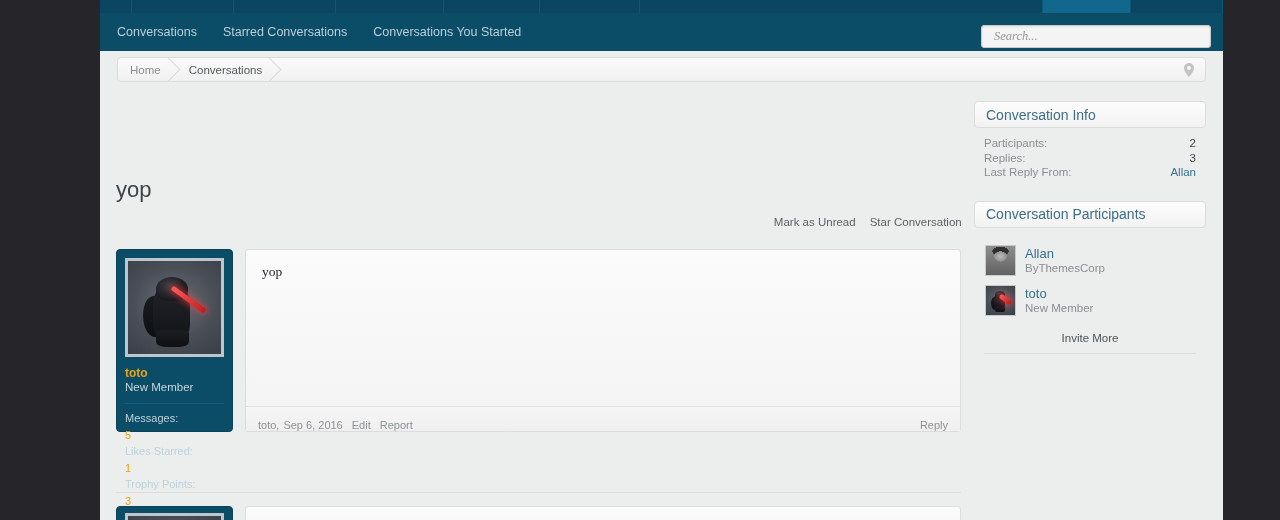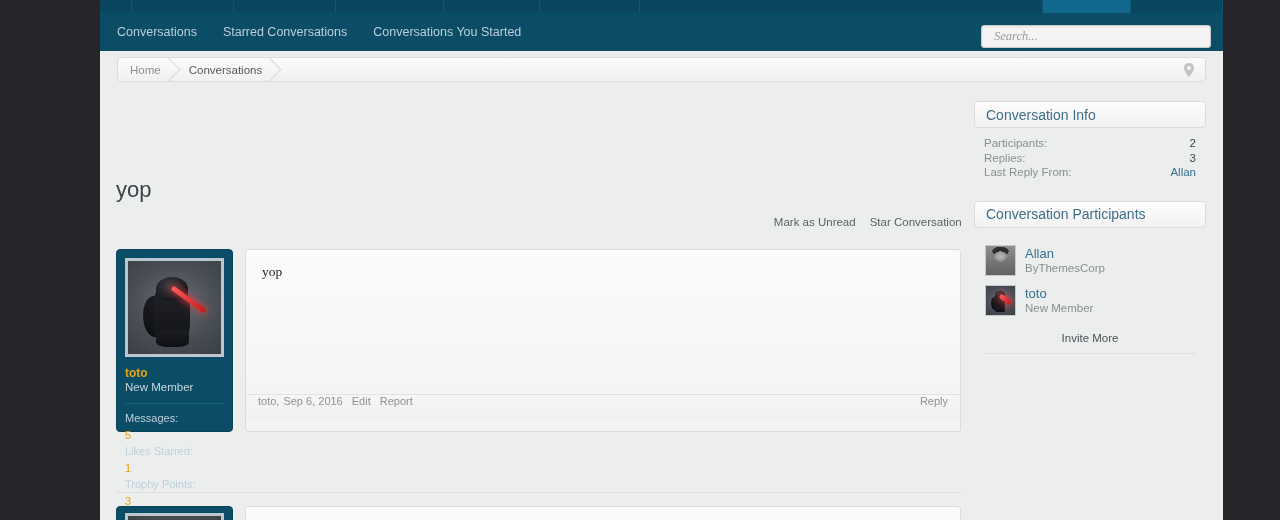--- a/index.html
+++ b/index.html
@@ -279,25 +279,25 @@
     position: relative;
   }
   .msgtext {
     padding: 14px 16px;
     font-family: "Liberation Serif", serif;
     font-size: 13.5px;
     color: #22262a;
   }
   .msgfooter {
     position: absolute;
-    left: 0; right: 0; bottom: 12px;
+    left: 0; right: 0; bottom: 0;
     height: 25px;
     border-top: 1px solid #e2e2e2;
     background: linear-gradient(#f6f6f6, #efefef);
-    display: flex; align-items: flex-start;
+    display: flex; align-items: flex-end;
     padding: 0 12px;
     font-size: 11px;
     color: #8d9295;
   }
   .msgfooter .sep { width: 9px; display: inline-block; }
   .msgfooter a { color: #8d9295; cursor: pointer; text-decoration: none; }
   .msgfooter .right { margin-left: auto; }
 
   #msg-divider {
     position: absolute;

